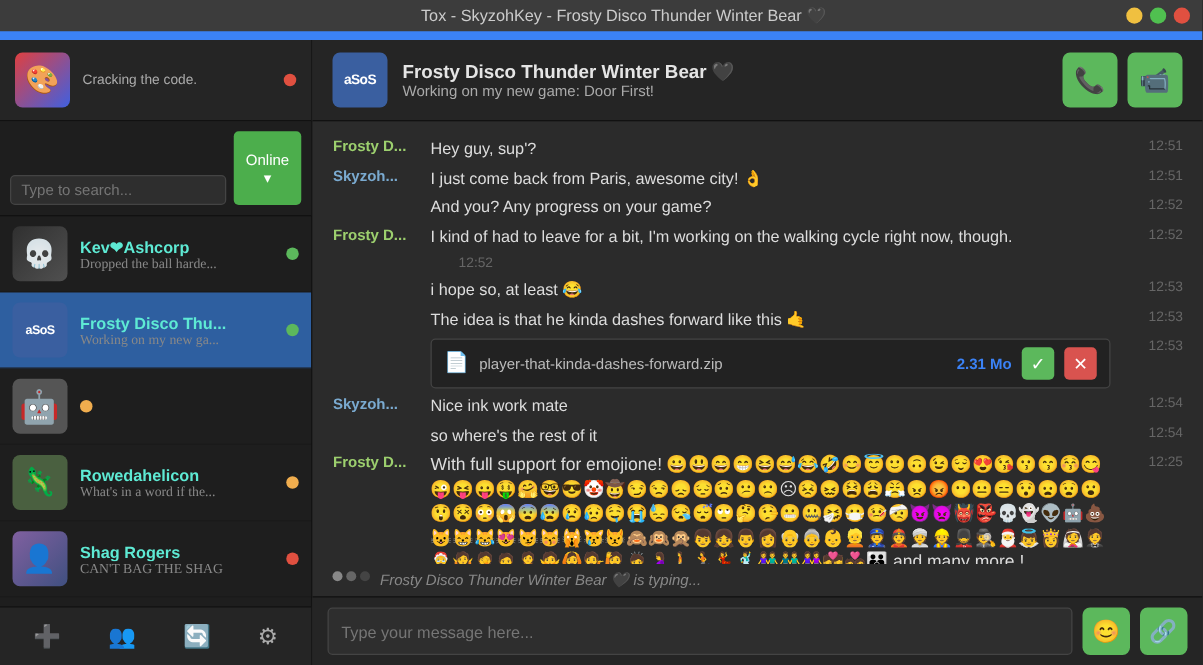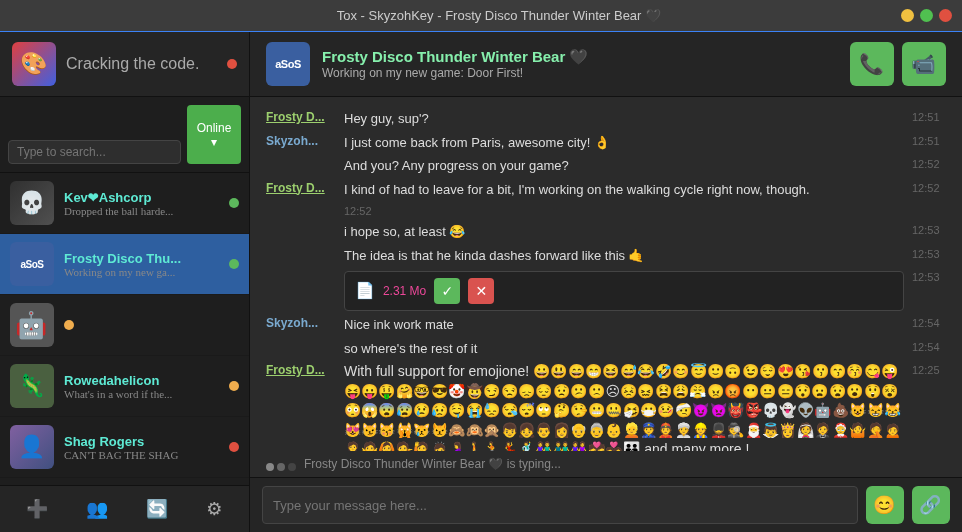--- a/index.html
+++ b/index.html
@@ -6,21 +6,21 @@
     body { font-family: 'Segoe UI', Arial, sans-serif; background: #2b2b2b; width: 962px; height: 532px; overflow: hidden; display: flex; flex-direction: column; }
 
     
     .titlebar {
       background: #3c3c3c;
       height: 32px;
       display: flex;
       align-items: center;
       justify-content: center;
       position: relative;
-      border-bottom: 1px solid #3b82f6;
+      border-bottom: 7px solid #3b82f6;
       padding-left: 36px;
     }
     .titlebar-title {
       color: #ccc;
       font-size: 13px;
     }
     .titlebar-controls {
       position: absolute;
       right: 10px;
       display: flex;
@@ -69,21 +69,21 @@
       background: #555;
       overflow: hidden;
       flex-shrink: 0;
       display: flex;
       align-items: center;
       justify-content: center;
       font-size: 22px;
     }
     .profile-info { flex: 1; }
     .profile-name { color: #eee; font-size: 14px; font-weight: bold; }
-    .profile-status { color: #aaa; font-size: 16px; }
+    .profile-status { color: #aaa; font-size: 11px; }
     .profile-dot {
       width: 10px; height: 10px; border-radius: 50%; background: #e05040;
     }
 
     
     .search-area {
       display: flex;
       padding: 8px 8px;
       gap: 6px;
       background: #1e1e1e;
@@ -187,21 +187,21 @@
       background: #3a7bd5;
       display: flex;
       align-items: center;
       justify-content: center;
       color: #fff;
       font-size: 18px;
       font-weight: bold;
       flex-shrink: 0;
     }
     .chat-header-info { flex: 1; }
-    .chat-header-name { color: #86efac; font-size: 15px; font-weight: bold; }
+    .chat-header-name { color: #e5e5e5; font-size: 15px; font-weight: bold; }
     .chat-header-status { color: #aaa; font-size: 12px; }
     .chat-header-actions { display: flex; gap: 8px; }
     .chat-action-btn {
       width: 44px; height: 44px;
       border-radius: 6px;
       border: none;
       cursor: pointer;
       display: flex;
       align-items: center;
       justify-content: center;
@@ -226,68 +226,70 @@
       align-items: flex-start;
     }
     .msg-sender-label {
       color: #7aaad0;
       font-size: 12px;
       font-weight: bold;
       min-width: 70px;
       padding-top: 1px;
       flex-shrink: 0;
     }
-    .msg-sender-label.other { color: #9ccf6e; text-decoration: underline; }
+    .msg-sender-label.other { color: #9ccf6e; }
     .msg-content {
       flex: 1;
       color: #ddd;
       font-size: 13px;
       line-height: 1.5;
     }
     .msg-time {
       color: #666;
       font-size: 11px;
       min-width: 34px;
-      text-align: left;
+      text-align: right;
       padding-top: 2px;
       flex-shrink: 0;
+      margin-left: 16px;
     }
     .file-attachment {
       background: #222;
       border: 1px solid #444;
       border-radius: 4px;
       padding: 6px 10px;
       display: flex;
       align-items: center;
       gap: 8px;
       margin-top: 2px;
     }
     .file-icon { color: #aaa; font-size: 16px; }
     .file-name { color: #bbb; font-size: 12px; flex: 1; }
-    .file-size { color: #ec4899; font-size: 12px; }
+    .file-size { color: #3b82f6; font-size: 12px; font-weight: bold; }
     .file-btn {
       width: 26px; height: 26px;
       border-radius: 4px;
       border: none;
       cursor: pointer;
       display: flex;
       align-items: center;
       justify-content: center;
       color: #fff;
       font-size: 14px;
     }
     .file-accept { background: #5cb85c; }
     .file-reject { background: #d9534f; }
 
     
     .typing-area {
       padding: 6px 16px;
       display: flex;
-      align-items: flex-end;
+      align-items: flex-start;
       gap: 8px;
+      font-style: italic;
     }
     .typing-dots { display: flex; gap: 3px; }
     .typing-dot {
       width: 8px; height: 8px; border-radius: 50%;
       background: #555;
     }
     .typing-dot:nth-child(1) { background: #888; }
     .typing-dot:nth-child(2) { background: #666; }
     .typing-dot:nth-child(3) { background: #444; }
     .typing-text { color: #888; font-size: 12px; }
@@ -473,20 +475,21 @@
         <span class="msg-sender-label other" style="visibility:hidden;">Frosty D...</span>
         <span class="msg-content">The idea is that he kinda dashes forward like this 🤙</span>
         <span class="msg-time">12:53</span>
       </div>
 
       <div class="msg-row">
         <span class="msg-sender-label other" style="visibility:hidden;">Frosty D...</span>
         <div class="msg-content">
           <div class="file-attachment">
             <span class="file-icon">📄</span>
+            <span class="file-name">player-that-kinda-dashes-forward.zip</span>
             <span class="file-size">2.31 Mo</span>
             <button class="file-btn file-accept">✓</button>
             <button class="file-btn file-reject">✕</button>
           </div>
         </div>
         <span class="msg-time">12:53</span>
       </div>
 
       <div class="msg-row">
         <span class="msg-sender-label">Skyzoh...</span>

